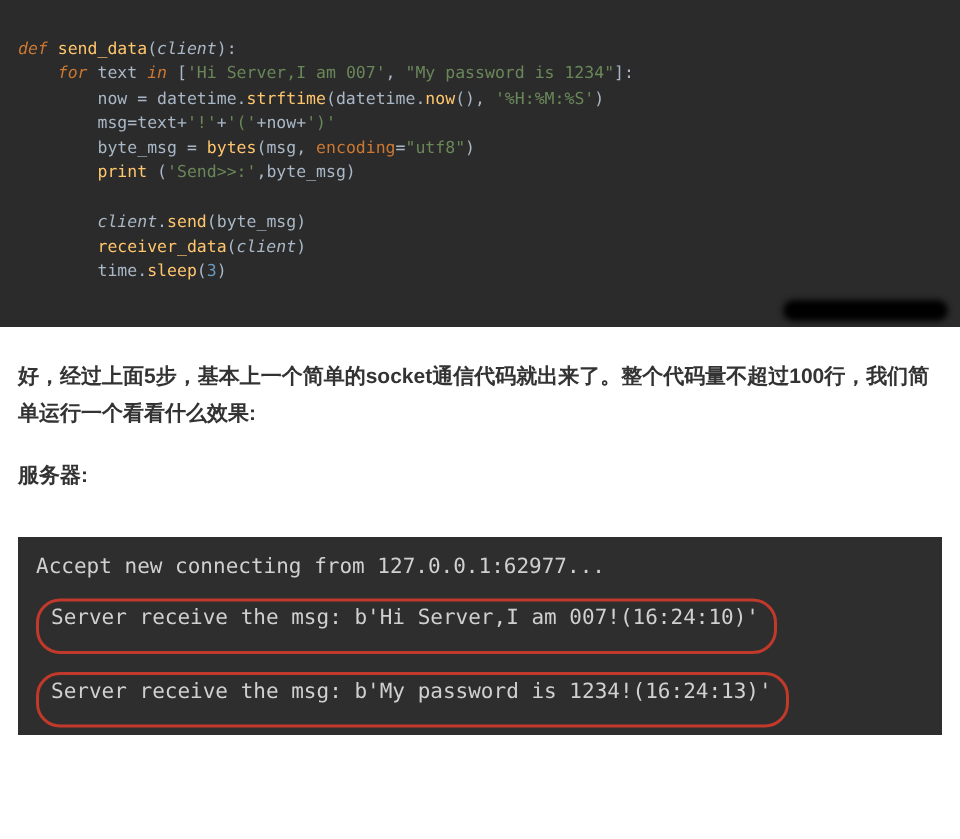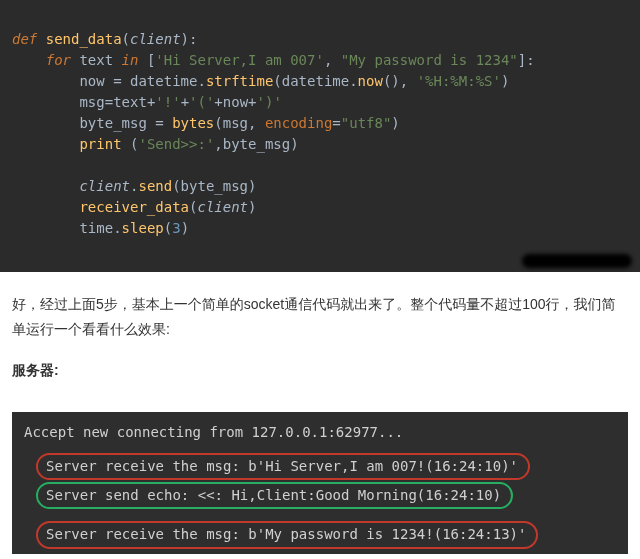--- a/index.html
+++ b/index.html
@@ -8,21 +8,21 @@
     font-family: -apple-system, "Microsoft YaHei", sans-serif;
     font-size: 14px;
     color: #333;
     background: #fff;
     width: 640px;
   }
   .code-block {
     background: #2b2b2b;
     color: #a9b7c6;
     font-family: "Consolas", "Monaco", monospace;
-    font-size: 14px;
+    font-size: 11px;
     line-height: 1.5;
     padding: 8px 12px 12px 12px;
     white-space: pre;
     overflow: hidden;
     position: relative;
   }
   .kw { color: #cc7832; font-style: italic; }
   .kw2 { color: #cc7832; }
   .fn { color: #ffc66d; }
   .param { color: #a9b7c6; font-style: italic; }
@@ -37,40 +37,40 @@
     width: 110px;
     height: 14px;
     background: #000;
     border-radius: 8px;
     filter: blur(2px);
   }
   .article {
     padding: 14px 12px;
     line-height: 1.8;
   }
-  .article p { margin: 6px 0 16px 0; }
+  .article p { margin: 6px 0 16px 0; font-weight: bold; }
   .article .hdr { font-weight: bold; margin: 16px 0 14px 0; }
   .terminal {
     background: #2e2e2e;
     color: #d0d0d0;
     font-family: "Consolas", "Monaco", monospace;
     font-size: 14px;
     line-height: 1.45;
     padding: 10px 12px 4px 12px;
     position: relative;
     margin: 0 12px;
   }
   .term-line { white-space: pre; margin: 0; }
   .blank { height: 10px; }
   .pill {
     display: inline-block;
     border: 2px solid;
     border-radius: 16px;
-    padding: 1px 10px 2px 8px;
-    margin: 1px 12px;
+    padding: 1px 10px 12px 8px;
+    margin: 1px 0;
   }
   .pill.red { border-color: #c0392b; }
   .pill.green { border-color: #27ae60; }
 </style>
 </head>
 <body>
 
 <div class="code-block">
 <span class="kw">def </span><span class="fn">send_data</span><span class="punct">(</span><span class="param">client</span><span class="punct">)</span><span class="op">:</span>
 <span>    </span><span class="kw">for </span><span>text </span><span class="kw">in </span><span class="punct">[</span><span class="str">'Hi Server,I am 007'</span><span class="punct">, </span><span class="str">"My password is 1234"</span><span class="punct">]:</span>
@@ -87,17 +87,16 @@
 
 <div class="article">
   <p>好，经过上面5步，基本上一个简单的socket通信代码就出来了。整个代码量不超过100行，我们简单运行一个看看什么效果:</p>
   <p class="hdr">服务器:</p>
 </div>
 
 <div class="terminal">
   <div class="term-line">Accept new connecting from 127.0.0.1:62977...</div>
   <div class="blank"></div>
   <div class="term-line"><span class="pill red">Server receive the msg: b'Hi Server,I am 007!(16:24:10)'</span></div>
-  <div class="term-line"><span class="pill green">Server send echo: &lt;&lt;: Hi,Client:Good Morning(16:24:10)</span></div>
   <div class="blank"></div>
   <div class="term-line"><span class="pill red">Server receive the msg: b'My password is 1234!(16:24:13)'</span></div>
 
 </div>
 
 </body></html>

